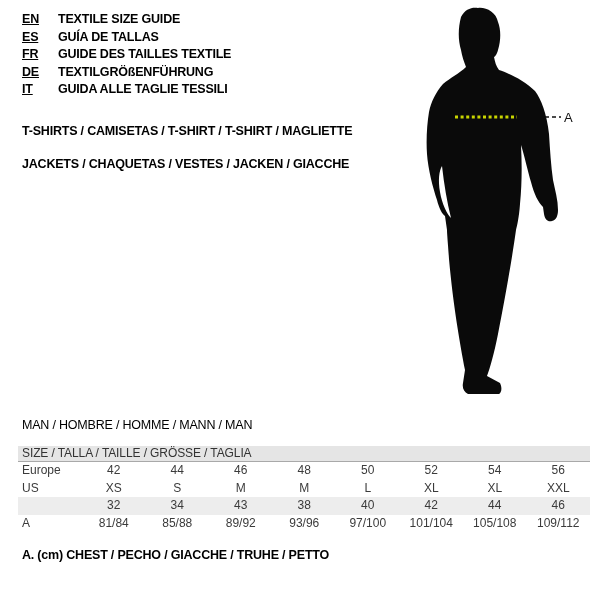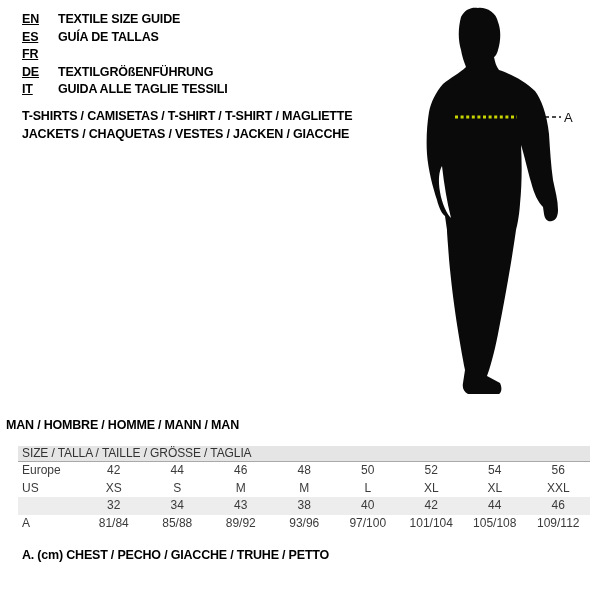--- a/index.html
+++ b/index.html
@@ -7,28 +7,28 @@
         font-family:"Liberation Sans", sans-serif;color:#000;}
 
   
   .lang-list{position:absolute;left:22px;top:11px;}
   .lang-row{display:flex;line-height:17.6px;}
   .lang-code{width:36px;font-size:12.5px;font-weight:bold;letter-spacing:-0.2px;text-decoration:underline;}
   .lang-label{font-size:12.5px;font-weight:bold;letter-spacing:-0.2px;white-space:nowrap;text-align:center;}
 
   
   .cats{position:absolute;left:22px;top:107px;}
-  .cat-line{font-size:12.5px;font-weight:bold;letter-spacing:-0.2px;line-height:18px;white-space:nowrap;}
+  .cat-line{font-size:12.5px;font-weight:bold;letter-spacing:-0.2px;line-height:18px;white-space:nowrap;margin-top:15px;}
 
   
   .figure-wrap{position:absolute;left:408px;top:4px;width:170px;height:392px;}
   .figure-wrap svg{display:block;}
 
   
-  .section-title{position:absolute;left:6px;top:418px;font-size:12.5px;font-weight:bold;
+  .section-title{position:absolute;left:22px;top:418px;font-size:12.5px;font-weight:normal;
                  letter-spacing:-0.2px;white-space:nowrap;}
 
   
   .size-table{position:absolute;left:18px;top:446px;width:572px;font-size:12px;color:#3b3b3b;}
   .thead{background:#e5e5e5;border-bottom:1px solid #a9a9a9;height:15px;line-height:15px;
          padding-left:4px;color:#333;letter-spacing:-0.1px;}
   .trow{display:grid;grid-template-columns:64px repeat(8,1fr);height:17.5px;line-height:17.5px;}
   .trow.shaded{background:#ededed;}
   .tlabel{text-align:left;padding-left:4px;}
   .tcell{text-align:center;}
@@ -46,20 +46,21 @@
       <div class="lang-row">
         <span class="lang-code">EN</span>
         <span class="lang-label">TEXTILE SIZE GUIDE</span>
       </div>
       <div class="lang-row">
         <span class="lang-code">ES</span>
         <span class="lang-label">GUÍA DE TALLAS</span>
       </div>
       <div class="lang-row">
         <span class="lang-code">FR</span>
+        <span class="lang-label">GUIDE DES TAILLES TEXTILE</span>
       </div>
       <div class="lang-row">
         <span class="lang-code">DE</span>
         <span class="lang-label">TEXTILGRÖßENFÜHRUNG</span>
       </div>
       <div class="lang-row">
         <span class="lang-code">IT</span>
         <span class="lang-label">GUIDA ALLE TAGLIE TESSILI</span>
       </div>
     </div>

